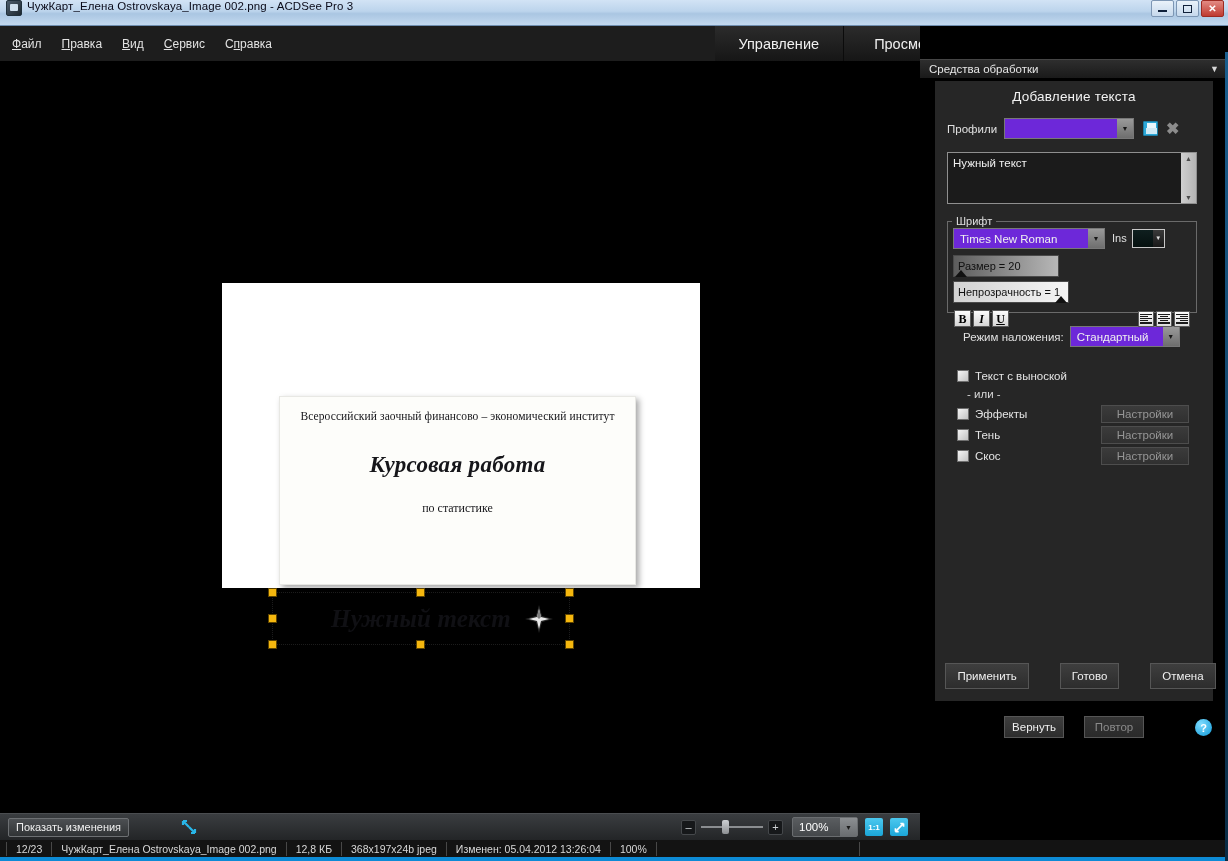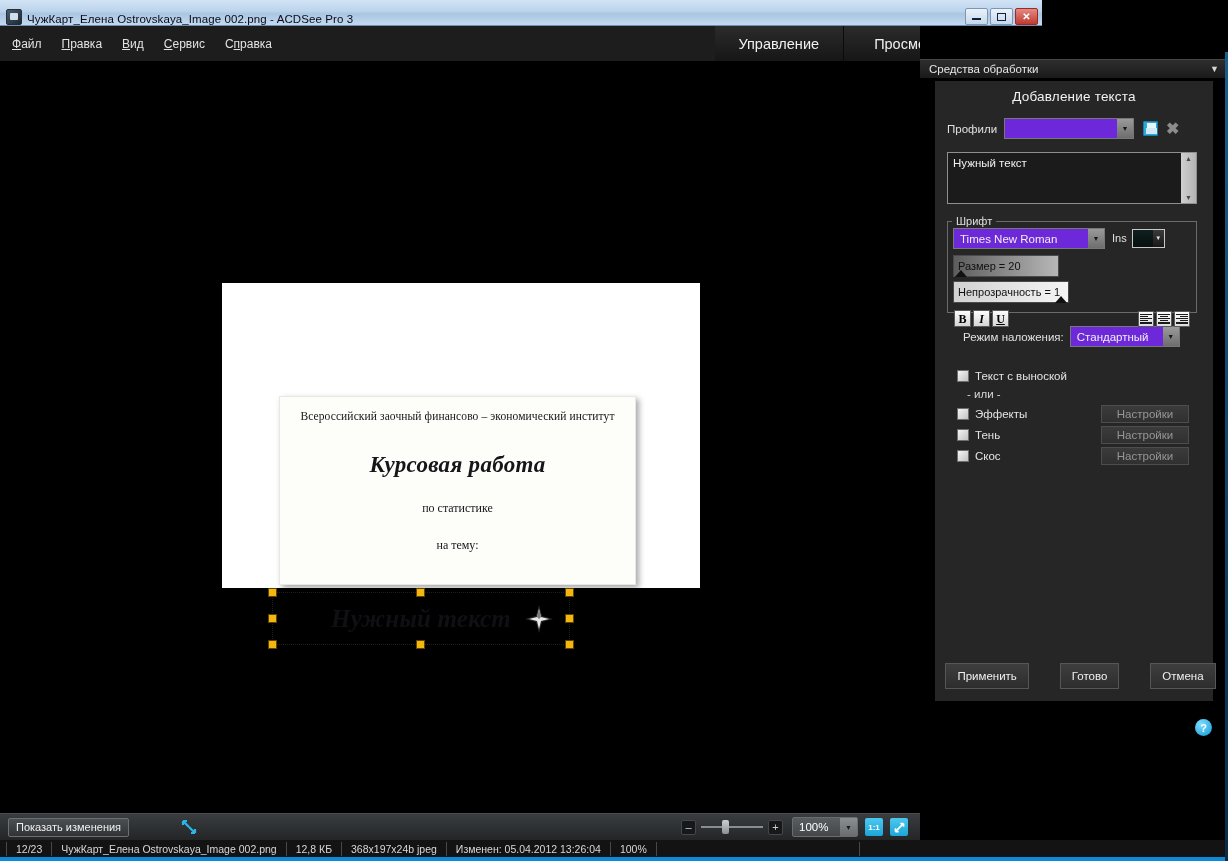--- a/index.html
+++ b/index.html
@@ -6,24 +6,24 @@
   html, body {
     width: 1228px; height: 861px;
     background: #000;
     font-family: "Liberation Sans", sans-serif;
     overflow: hidden;
   }
   body { position: relative; }
 
   
   .titlebar {
-    position: absolute; left: 0; top: 0; width: 1042px; height: 26px;
+    position: absolute; left: 0; top: 0; width: 1228px; height: 26px;
     background: linear-gradient(to bottom, #d2e3f5 0%, #bcd4ec 45%, #aac6e2 55%, #c3d9ef 100%);
     border-bottom: 1px solid #6f8eb0;
-    display: flex; align-items: flex-end;
+    display: flex; align-items: flex-start;
   }
   .title-ico {
     width: 16px; height: 16px; margin-left: 6px; margin-right: 5px;
     background: linear-gradient(135deg,#4c5c6c,#1d2830);
     border: 1px solid #20303c; border-radius: 2px; position: relative;
   }
   .title-ico::after {
     content: ''; position: absolute; left: 3px; top: 3px; width: 8px; height: 7px;
     background: #cfe0ef; border-radius: 1px;
   }
@@ -383,21 +383,20 @@
   <div class="tab active">Обработка</div>
   <div class="tab">Интернет</div>
 </div>
 
 <div class="canvas-area">
   <div class="photo">
     <div class="doc-inner">
       <div class="doc-head">Всероссийский   заочный  финансово – экономический институт</div>
       <div class="doc-title">Курсовая работа</div>
       <div class="doc-sub1">по статистике</div>
-      <div class="doc-sub2">на тему:</div>
     </div>
   </div>
 
   <div class="textsel">
     <div class="txt">Нужный текст</div>
     <svg class="movehandle" viewBox="0 0 28 28">
       <polygon points="14,0 17,11 28,14 17,17 14,28 11,17 0,14 11,11" fill="#2b2b2b"></polygon>
       <polygon points="14,4 16,12 24,14 16,16 14,24 12,16 4,14 12,12" fill="#e9e9e9"></polygon>
       <polygon points="14,4 16,12 14,14 12,12" fill="#7d7d7d"></polygon>
     </svg>
@@ -564,15 +563,19 @@
       </div>
     </div>
 
     <div class="bottombtns">
       <div class="pbtn">Применить</div>
       <div class="pbtn">Готово</div>
       <div class="pbtn">Отмена</div>
     </div>
   </div>
 
+  <div class="undo-row">
+    <div class="ubtn">Вернуть</div>
+    <div class="ubtn disabled">Повтор</div>
+  </div>
   <div class="helpicon">?</div>
   <div class="panel-edge"></div>
 </div>
 
 </body></html>

